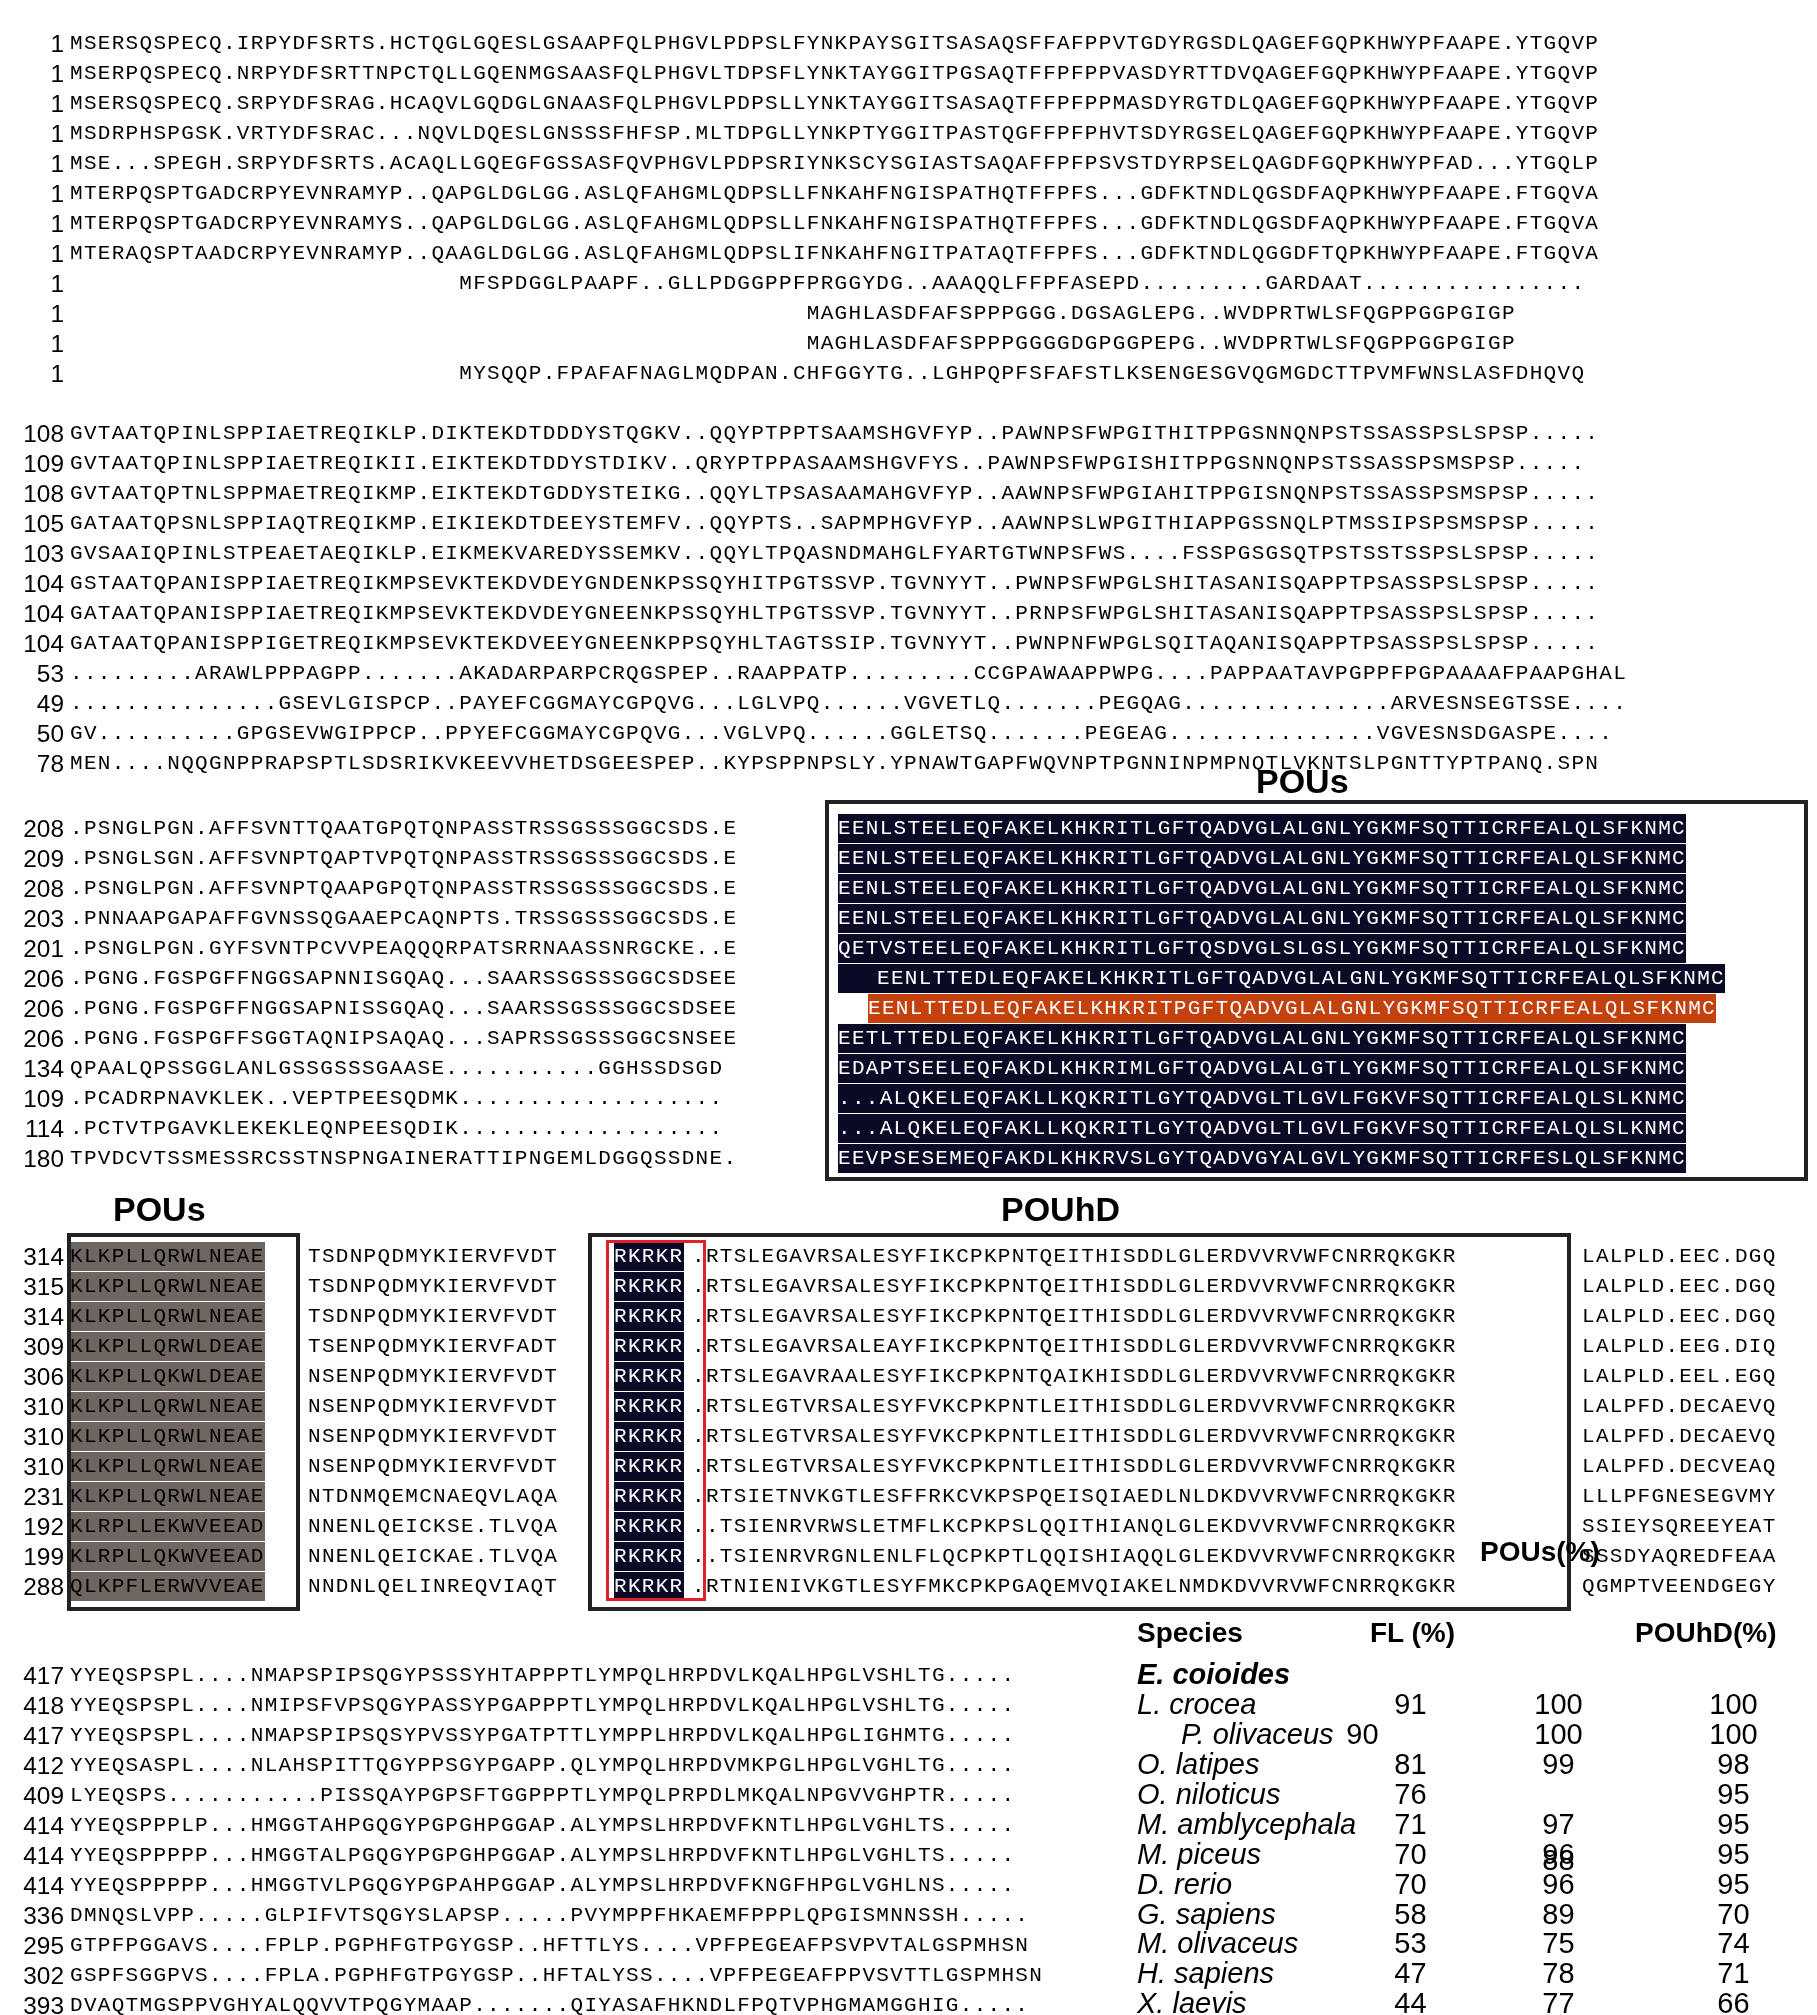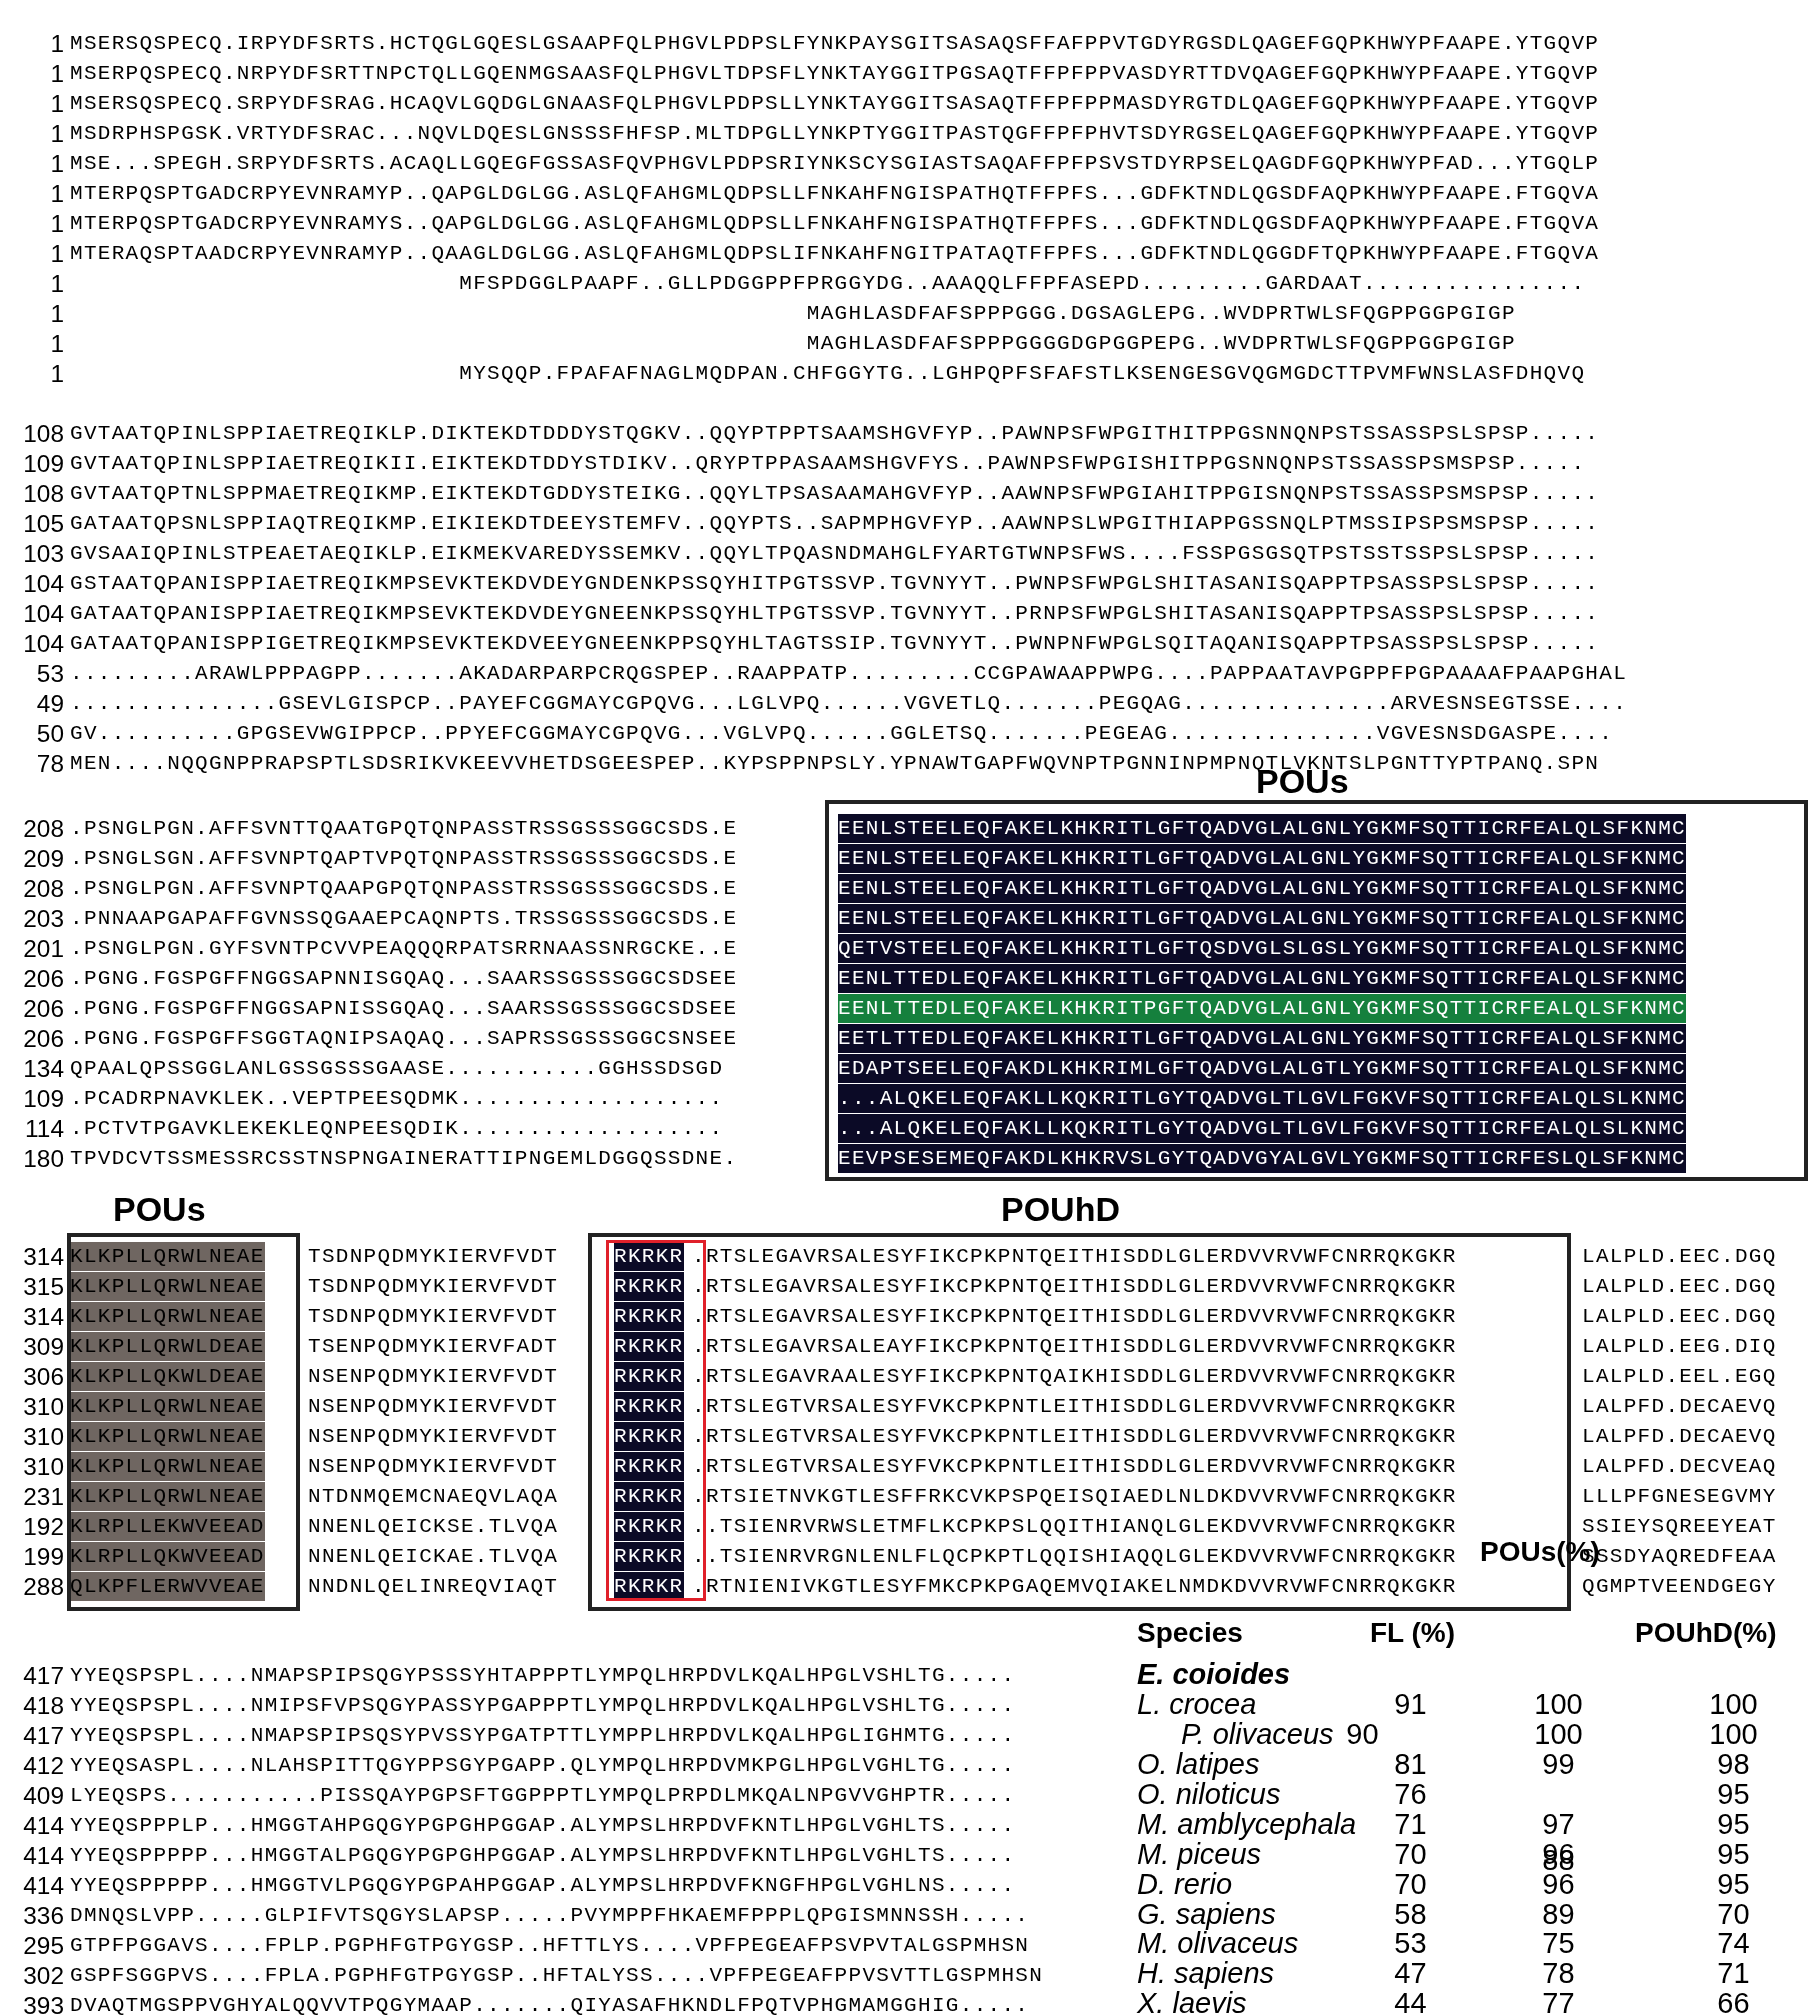--- a/index.html
+++ b/index.html
@@ -47,22 +47,22 @@
       <div class="row" style="top: 270px;"><span class="num">49</span><span class="seq">...............GSEVLGISPCP..PAYEFCGGMAYCGPQVG...LGLVPQ......VGVETLQ.......PEGQAG...............ARVESNSEGTSSE....</span></div>
       <div class="row" style="top: 300px;"><span class="num">50</span><span class="seq">GV..........GPGSEVWGIPPCP..PPYEFCGGMAYCGPQVG...VGLVPQ......GGLETSQ.......PEGEAG...............VGVESNSDGASPE....</span></div>
       <div class="row" style="top: 330px;"><span class="num">78</span><span class="seq">MEN....NQQGNPPRAPSPTLSDSRIKVKEEVVHETDSGEESPEP..KYPSPPNPSLY.YPNAWTGAPFWQVNPTPGNNINPMPNQTLVKNTSLPGNTTYPTPANQ.SPN</span></div>
     </div>
     <div class="block" style="top: 814px;">
       <div class="row" style="top: 0px;"><span class="num">208</span><span class="seq">.PSNGLPGN.AFFSVNTTQAATGPQTQNPASSTRSSGSSSGGCSDS.E</span><span class="seq" style="left: 838px; background: rgb(11, 10, 38); color: rgb(255, 255, 255);">EENLSTEELEQFAKELKHKRITLGFTQADVGLALGNLYGKMFSQTTICRFEALQLSFKNMC</span></div>
       <div class="row" style="top: 30px;"><span class="num">209</span><span class="seq">.PSNGLSGN.AFFSVNPTQAPTVPQTQNPASSTRSSGSSSGGCSDS.E</span><span class="seq" style="left: 838px; background: rgb(11, 10, 38); color: rgb(255, 255, 255);">EENLSTEELEQFAKELKHKRITLGFTQADVGLALGNLYGKMFSQTTICRFEALQLSFKNMC</span></div>
       <div class="row" style="top: 60px;"><span class="num">208</span><span class="seq">.PSNGLPGN.AFFSVNPTQAAPGPQTQNPASSTRSSGSSSGGCSDS.E</span><span class="seq" style="left: 838px; background: rgb(11, 10, 38); color: rgb(255, 255, 255);">EENLSTEELEQFAKELKHKRITLGFTQADVGLALGNLYGKMFSQTTICRFEALQLSFKNMC</span></div>
       <div class="row" style="top: 90px;"><span class="num">203</span><span class="seq">.PNNAAPGAPAFFGVNSSQGAAEPCAQNPTS.TRSSGSSSGGCSDS.E</span><span class="seq" style="left: 838px; background: rgb(11, 10, 38); color: rgb(255, 255, 255);">EENLSTEELEQFAKELKHKRITLGFTQADVGLALGNLYGKMFSQTTICRFEALQLSFKNMC</span></div>
       <div class="row" style="top: 120px;"><span class="num">201</span><span class="seq">.PSNGLPGN.GYFSVNTPCVVPEAQQQRPATSRRNAASSNRGCKE..E</span><span class="seq" style="left: 838px; background: rgb(11, 10, 38); color: rgb(255, 255, 255);">QETVSTEELEQFAKELKHKRITLGFTQSDVGLSLGSLYGKMFSQTTICRFEALQLSFKNMC</span></div>
-      <div class="row" style="top: 150px;"><span class="num">206</span><span class="seq">.PGNG.FGSPGFFNGGSAPNNISGQAQ...SAARSSGSSSGGCSDSEE</span><span class="seq" style="left: 838px; background: rgb(11, 10, 38); color: rgb(255, 255, 255);">EENLTTEDLEQFAKELKHKRITLGFTQADVGLALGNLYGKMFSQTTICRFEALQLSFKNMC</span></div>
-      <div class="row" style="top: 180px;"><span class="num">206</span><span class="seq">.PGNG.FGSPGFFNGGSAPNISSGQAQ...SAARSSGSSSGGCSDSEE</span><span class="seq" style="left: 838px; background: #15803d; color: rgb(255, 255, 255);">EENLTTEDLEQFAKELKHKRITPGFTQADVGLALGNLYGKMFSQTTICRFEALQLSFKNMC</span></div>
+      <div class="row" style="top: 150px;"><span class="num">206</span><span class="seq">.PGNG.FGSPGFFNGGSAPNNISGQAQ...SAARSSGSSSGGCSDSEE</span><span class="seq" style="left: 838px; background: rgb(11, 10, 38); color: rgb(255, 255, 255); padding-left: 39px;">EENLTTEDLEQFAKELKHKRITLGFTQADVGLALGNLYGKMFSQTTICRFEALQLSFKNMC</span></div>
+      <div class="row" style="top: 180px;"><span class="num">206</span><span class="seq">.PGNG.FGSPGFFNGGSAPNISSGQAQ...SAARSSGSSSGGCSDSEE</span><span class="seq" style="left: 868px; background: #c2410c; color: rgb(255, 255, 255);">EENLTTEDLEQFAKELKHKRITPGFTQADVGLALGNLYGKMFSQTTICRFEALQLSFKNMC</span></div>
       <div class="row" style="top: 210px;"><span class="num">206</span><span class="seq">.PGNG.FGSPGFFSGGTAQNIPSAQAQ...SAPRSSGSSSGGCSNSEE</span><span class="seq" style="left: 838px; background: rgb(11, 10, 38); color: rgb(255, 255, 255);">EETLTTEDLEQFAKELKHKRITLGFTQADVGLALGNLYGKMFSQTTICRFEALQLSFKNMC</span></div>
       <div class="row" style="top: 240px;"><span class="num">134</span><span class="seq">QPAALQPSSGGLANLGSSGSSSGAASE...........GGHSSDSGD</span><span class="seq" style="left: 838px; background: rgb(11, 10, 38); color: rgb(255, 255, 255);">EDAPTSEELEQFAKDLKHKRIMLGFTQADVGLALGTLYGKMFSQTTICRFEALQLSFKNMC</span></div>
       <div class="row" style="top: 270px;"><span class="num">109</span><span class="seq">.PCADRPNAVKLEK..VEPTPEESQDMK...................</span><span class="seq" style="left: 838px; background: rgb(11, 10, 38); color: rgb(255, 255, 255);">...ALQKELEQFAKLLKQKRITLGYTQADVGLTLGVLFGKVFSQTTICRFEALQLSLKNMC</span></div>
       <div class="row" style="top: 300px;"><span class="num">114</span><span class="seq">.PCTVTPGAVKLEKEKLEQNPEESQDIK...................</span><span class="seq" style="left: 838px; background: rgb(11, 10, 38); color: rgb(255, 255, 255);">...ALQKELEQFAKLLKQKRITLGYTQADVGLTLGVLFGKVFSQTTICRFEALQLSLKNMC</span></div>
       <div class="row" style="top: 330px;"><span class="num">180</span><span class="seq">TPVDCVTSSMESSRCSSTNSPNGAINERATTIPNGEMLDGGQSSDNE.</span><span class="seq" style="left: 838px; background: rgb(11, 10, 38); color: rgb(255, 255, 255);">EEVPSESEMEQFAKDLKHKRVSLGYTQADVGYALGVLYGKMFSQTTICRFESLQLSFKNMC</span></div>
     </div>
     <div class="block" style="top: 1242px;">
       <div class="row" style="top: 0px;"><span class="num">314</span><span class="seq" style="left: 70px; background: rgb(111, 102, 97);">KLKPLLQRWLNEAE</span><span class="seq" style="left: 308px;">TSDNPQDMYKIERVFVDT</span><span class="seq" style="left: 614px; background: rgb(11, 10, 38); color: rgb(255, 255, 255);">RKRKR</span><span class="seq" style="left: 692px;">.RTSLEGAVRSALESYFIKCPKPNTQEITHISDDLGLERDVVRVWFCNRRQKGKR</span><span class="seq" style="left: 1582px;">LALPLD.EEC.DGQ</span></div>
       <div class="row" style="top: 30px;"><span class="num">315</span><span class="seq" style="left: 70px; background: rgb(111, 102, 97);">KLKPLLQRWLNEAE</span><span class="seq" style="left: 308px;">TSDNPQDMYKIERVFVDT</span><span class="seq" style="left: 614px; background: rgb(11, 10, 38); color: rgb(255, 255, 255);">RKRKR</span><span class="seq" style="left: 692px;">.RTSLEGAVRSALESYFIKCPKPNTQEITHISDDLGLERDVVRVWFCNRRQKGKR</span><span class="seq" style="left: 1582px;">LALPLD.EEC.DGQ</span></div>
       <div class="row" style="top: 60px;"><span class="num">314</span><span class="seq" style="left: 70px; background: rgb(111, 102, 97);">KLKPLLQRWLNEAE</span><span class="seq" style="left: 308px;">TSDNPQDMYKIERVFVDT</span><span class="seq" style="left: 614px; background: rgb(11, 10, 38); color: rgb(255, 255, 255);">RKRKR</span><span class="seq" style="left: 692px;">.RTSLEGAVRSALESYFIKCPKPNTQEITHISDDLGLERDVVRVWFCNRRQKGKR</span><span class="seq" style="left: 1582px;">LALPLD.EEC.DGQ</span></div>

